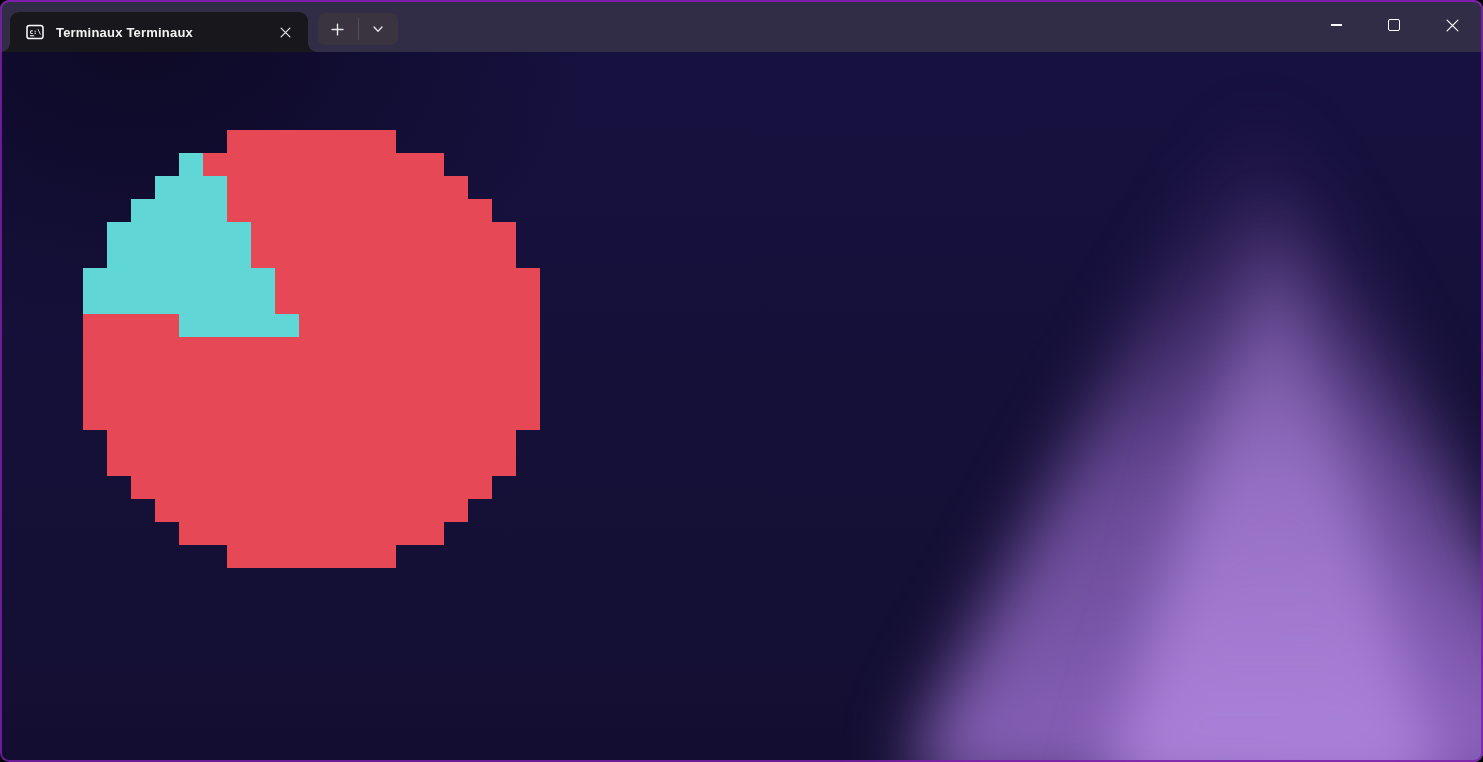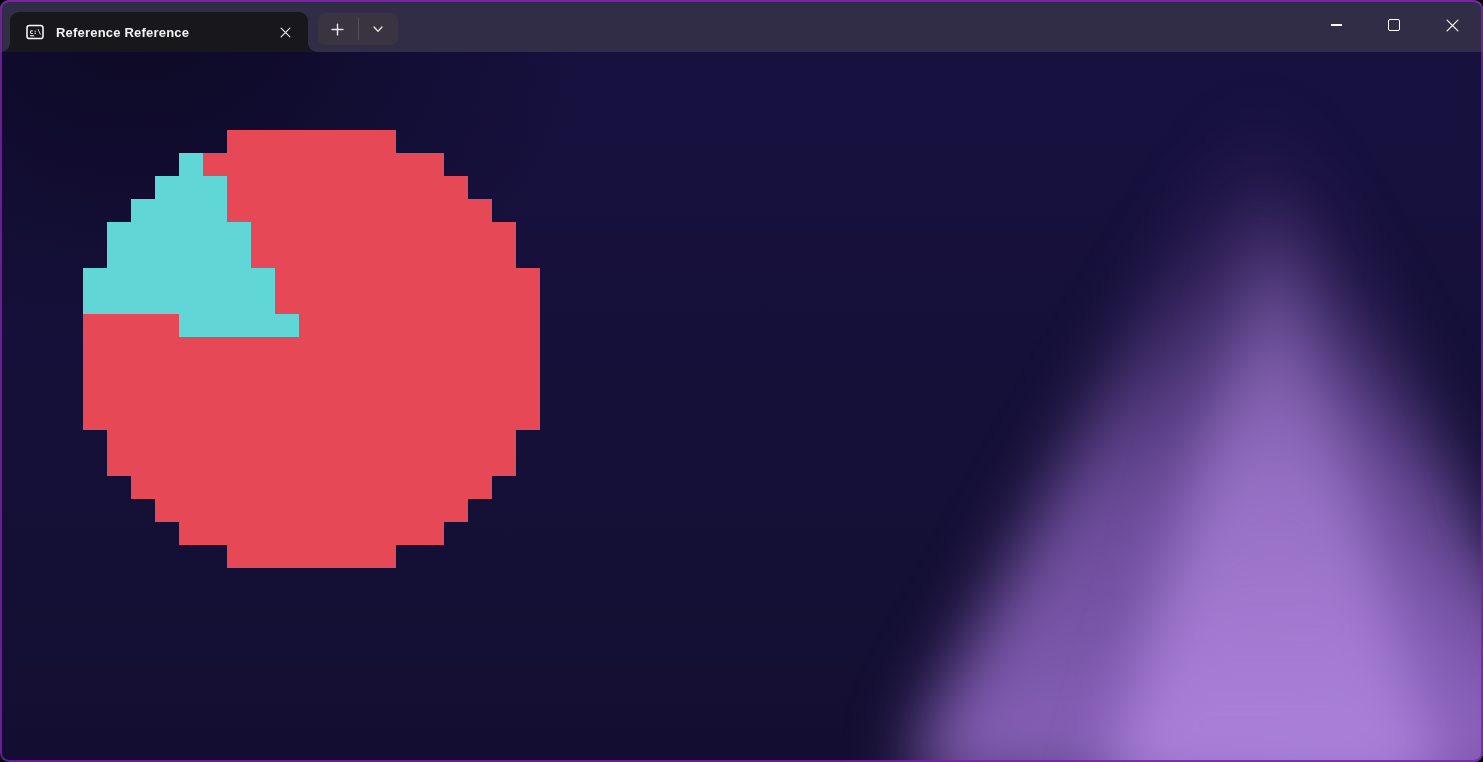--- a/index.html
+++ b/index.html
@@ -57,21 +57,21 @@
     <div class="tab">
       <div class="tab-flare left"></div>
       <div class="tab-flare right"></div>
       <span class="tab-icon">
         <svg width="18" height="18" viewBox="0 0 18 18" fill="none">
           <rect x="1" y="2.6" width="16" height="13" rx="2.4" stroke="#ffffff" stroke-width="1.5"></rect>
           <text x="3.4" y="10.6" font-size="6.5" font-weight="bold" fill="#ffffff" font-family="DejaVu Sans Mono, monospace">c:\</text>
           <path d="M4 12.8 h4.2" stroke="#ffffff" stroke-width="1.1"></path>
         </svg>
       </span>
-      <span class="tab-title">Reference Reference</span>
+      <span class="tab-title">Terminaux Terminaux</span>
       <button class="tab-close">
         <svg width="11" height="11" viewBox="0 0 10 10">
           <path d="M1 1 L9 9 M9 1 L1 9" stroke="#e6e6e6" stroke-width="1.1" stroke-linecap="round"></path>
         </svg>
       </button>
     </div>
 
     <div class="newtab-group">
       <button class="ntg-btn">
         <svg width="13" height="13" viewBox="0 0 12 12">

